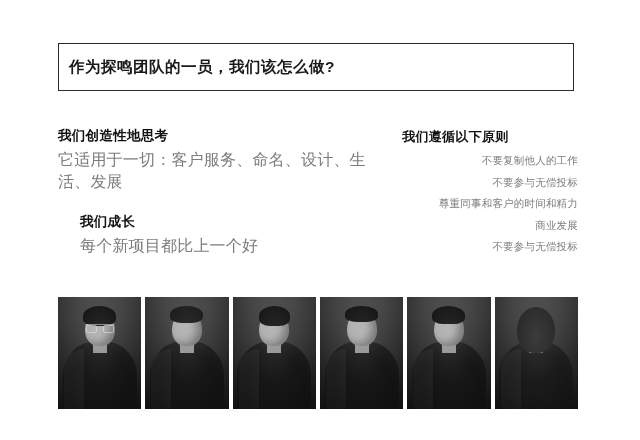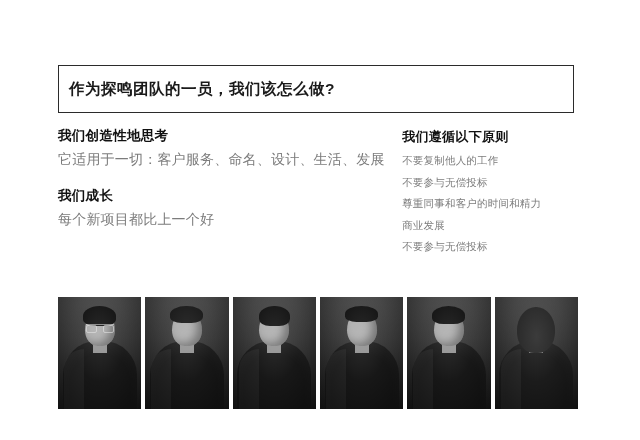--- a/index.html
+++ b/index.html
@@ -20,21 +20,21 @@
     left: 0; top: 0;
     width: 640px;
     height: 440px;
     background: #fff;
   }
 
   
   .headline-box {
     position: absolute;
     left: 58px;
-    top: 65px;
+    top: 43px;
     width: 516px;
     height: 48px;
     border: 1px solid #2b2b2b;
     box-sizing: border-box;
     display: flex;
     align-items: center;
   }
   .headline-text {
     font-size: 15.5px;
     font-weight: bold;
@@ -50,49 +50,51 @@
     left: 58px;
     top: 128px;
     width: 520px;
     display: flex;
     gap: 12px;
   }
   .col-left { width: 340px; }
   .col-right { width: 180px; }
 
   .block { margin-bottom: 19px; }
-  .block:last-child { margin-bottom: 0; }
+  .block:last-child { margin-bottom: 0; margin-left: 22px; }
 
   .block-title {
     font-size: 13.5px;
     font-weight: bold;
     color: #111;
     letter-spacing: 0.3px;
     margin: 0 0 5px 0;
     line-height: 1.25;
   }
   .block-sub {
-    font-size: 14px;
+    font-size: 16px;
     color: #7c7c7c;
     letter-spacing: 0.2px;
     line-height: 1.4;
     margin: 0;
+    font-family: Liberation Mono, monospace;
   }
 
   .principles-title {
     font-size: 13px;
     font-weight: bold;
     color: #111;
     letter-spacing: 0.3px;
     margin: 0 0 9px 0;
   }
   .principles-list {
     list-style: none;
     margin: 0;
     padding: 0;
+    text-align: right;
   }
   .principles-list li {
     font-size: 10.5px;
     color: #7c7c7c;
     line-height: 1.0;
     margin-bottom: 11px;
     letter-spacing: 0.2px;
     white-space: nowrap;
   }
   .principles-list li:last-child { margin-bottom: 0; }

